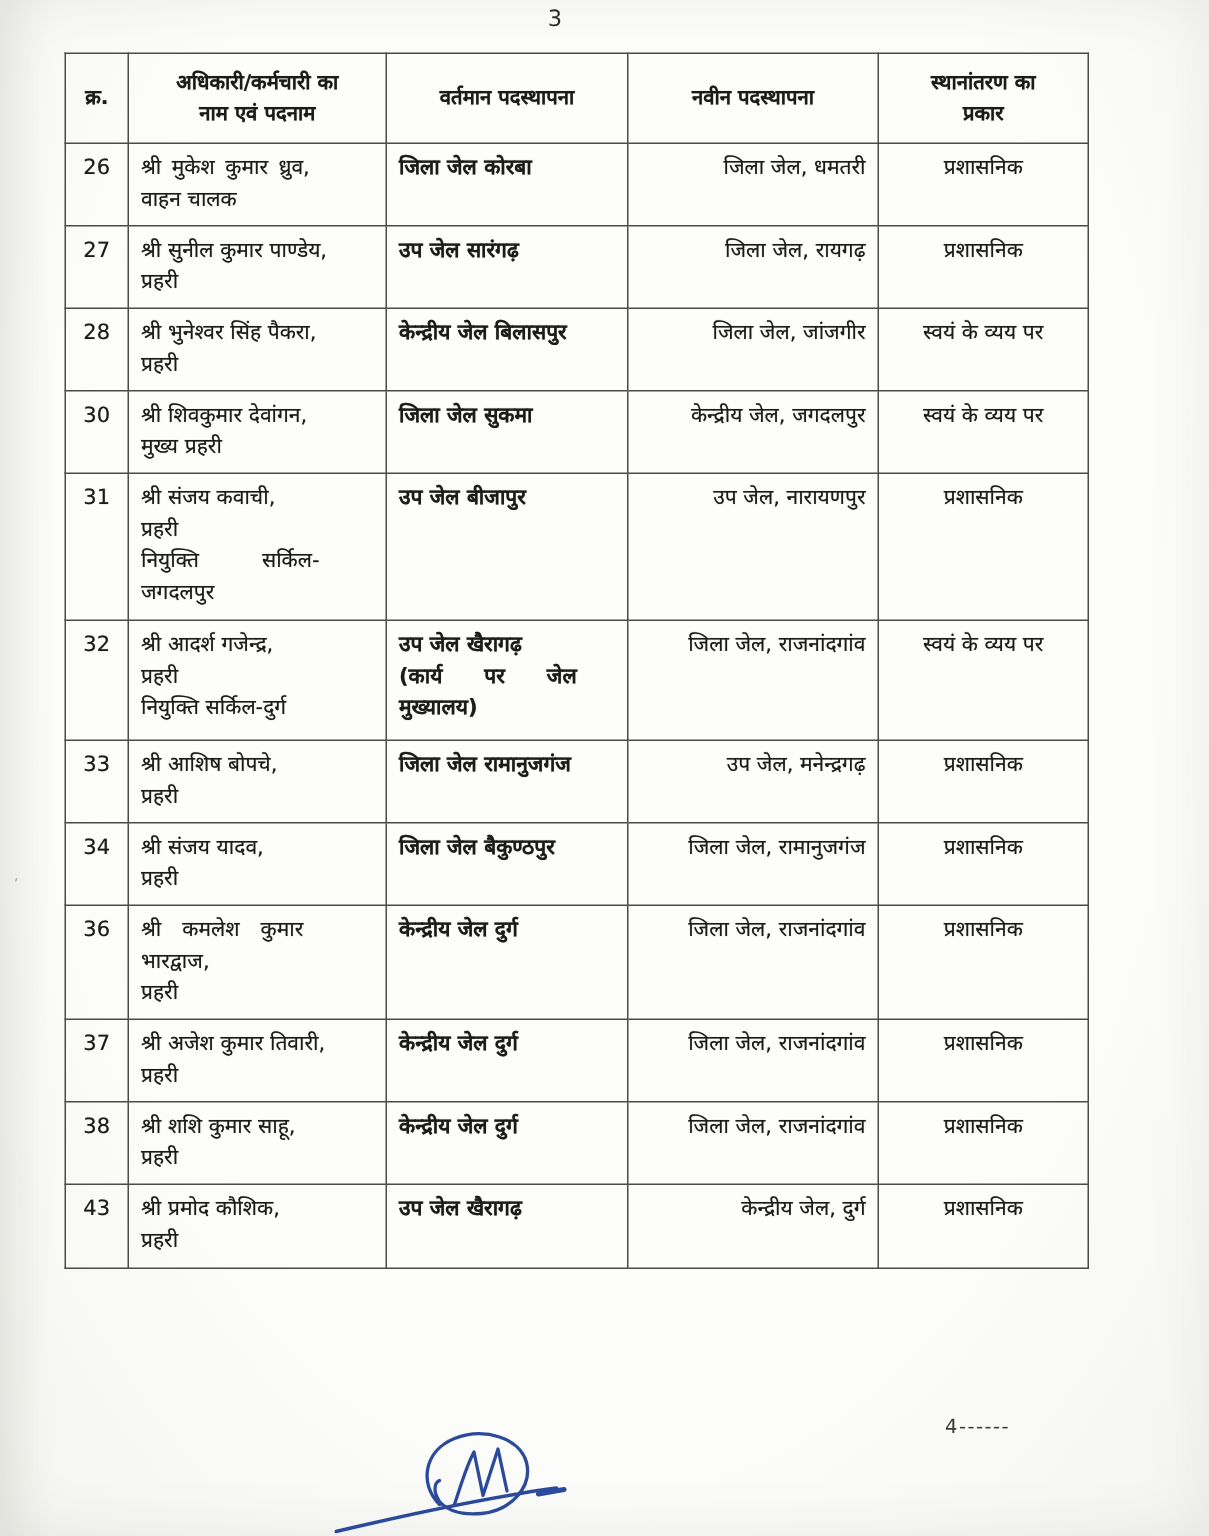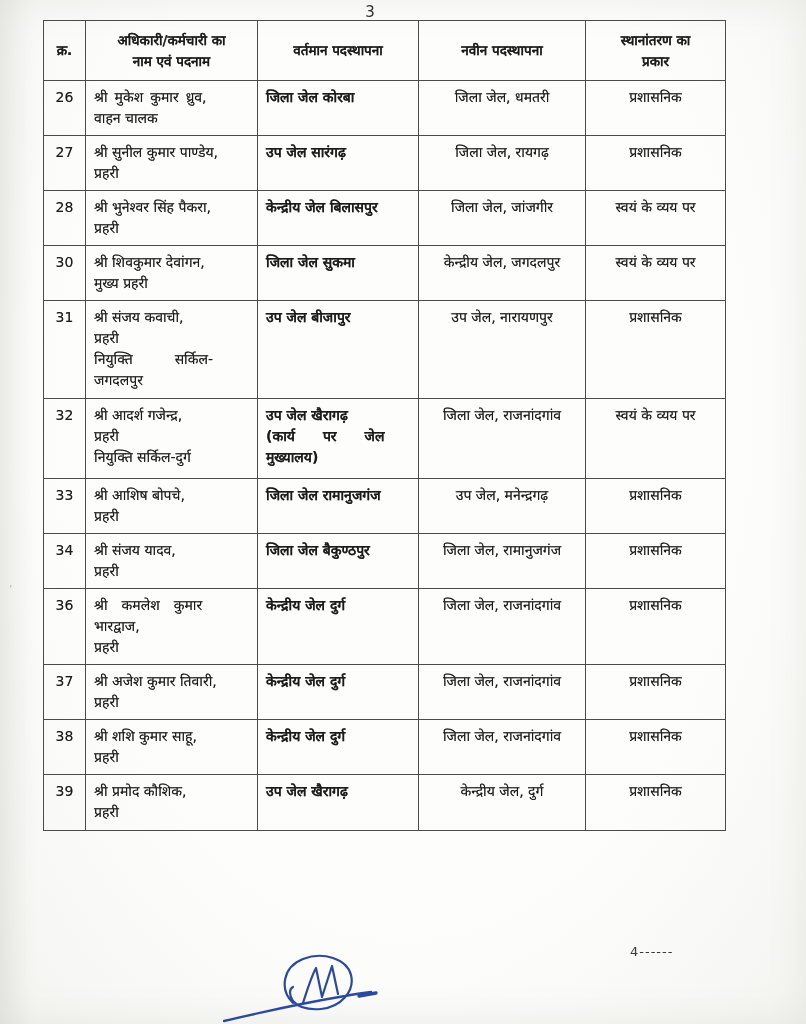--- a/index.html
+++ b/index.html
@@ -21,21 +21,21 @@
     content:"";
     position:absolute; left:0; top:0; bottom:0; width:34px;
     background:linear-gradient(90deg, rgba(150,150,140,0.10), rgba(150,150,140,0));
   }
   .page-number {
     position:absolute; top:3px; left:0; width:740px;
     text-align:center;
     font-size:15px; color:#2c2c2a;
   }
   table.transfer {
-    position:absolute; left:43px; top:20px;
+    position:absolute; left:43px; top:35px;
     width:682px;
     border-collapse:collapse;
     table-layout:fixed;
   }
   .transfer th, .transfer td {
     border:1.6px solid #4c4b46;
     padding:6px 8px;
     font-size:14px;
     line-height:1.5;
     white-space:pre-line;
@@ -47,21 +47,21 @@
     font-weight:bold;
     font-size:13.5px;
     text-align:center;
     vertical-align:middle;
     padding:4px 4px;
   }
   .transfer td { vertical-align:top; }
   td.c-serial  { text-align:center; padding-left:2px; padding-right:2px; }
   td.c-name    { text-align:left; }
   td.c-current { text-align:left;font-weight:bold; }
-  td.c-new     { text-align:center; }
+  td.c-new     { text-align:right; }
   td.c-type    { text-align:center; padding-left:4px; padding-right:4px; }
   .footer-mark {
     position:absolute; left:630px; top:944px;
     font-size:13px; color:#3a3a36;
     letter-spacing:1px;
   }
   .signature {
     position:absolute; left:223px; top:953px;
     width:162px; height:71px;
   }
@@ -185,21 +185,21 @@
       </tr>
       <tr style="height:51px">
         <td class="c-serial">38</td>
         <td class="c-name">श्री शशि कुमार साहू,
 प्रहरी</td>
         <td class="c-current">केन्द्रीय जेल दुर्ग</td>
         <td class="c-new">जिला जेल, राजनांदगांव</td>
         <td class="c-type">प्रशासनिक</td>
       </tr>
       <tr style="height:56px">
-        <td class="c-serial">39</td>
+        <td class="c-serial">43</td>
         <td class="c-name">श्री प्रमोद कौशिक,
 प्रहरी</td>
         <td class="c-current">उप जेल खैरागढ़</td>
         <td class="c-new">केन्द्रीय जेल, दुर्ग</td>
         <td class="c-type">प्रशासनिक</td>
       </tr>
     </tbody>
   </table>
 
   <div class="footer-mark">4------</div>

